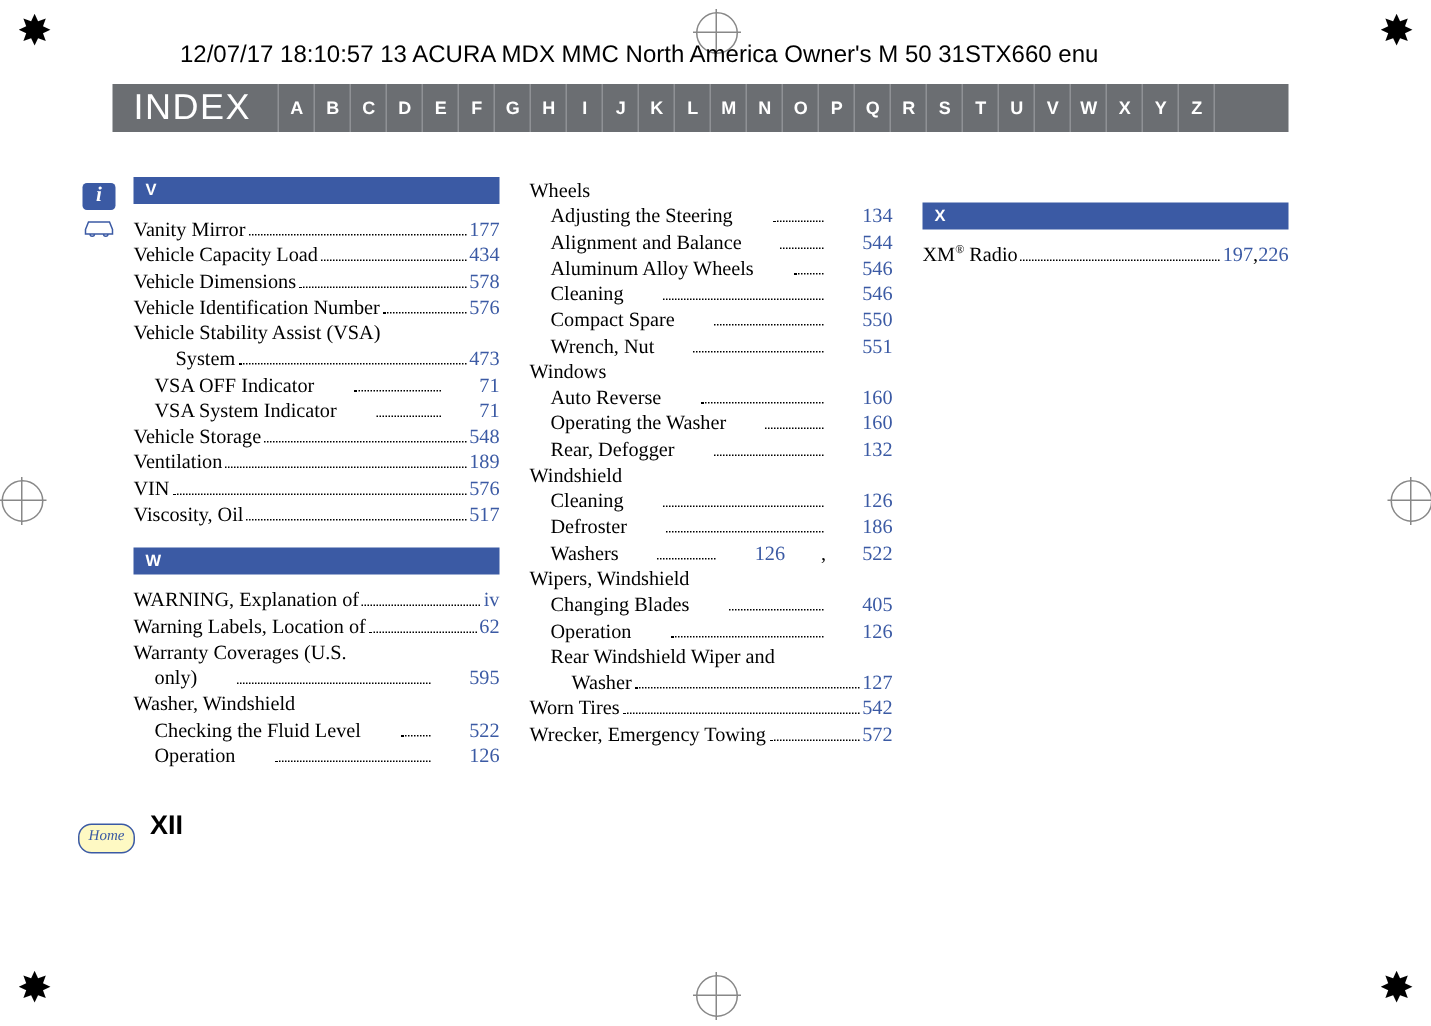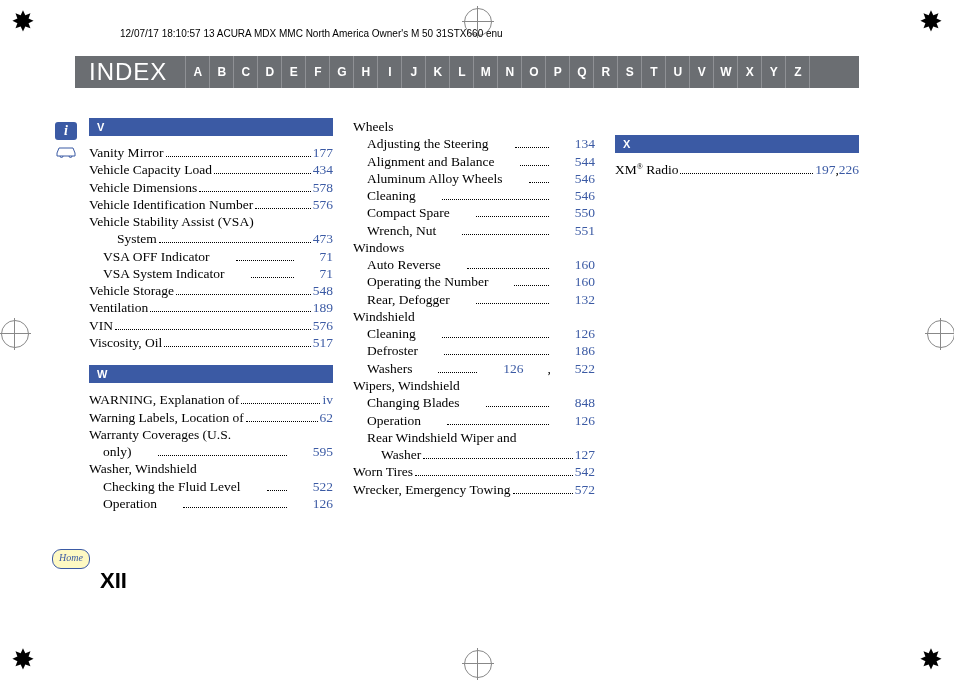--- a/index.html
+++ b/index.html
@@ -56,21 +56,21 @@
     height: 30px;
     font-size: 28px;
     line-height: 28px;
     text-align: center;
     color: #000;
   }
   .header-meta {
     position: absolute;
     top: 28px;
     left: 120px;
-    font-size: 10px;
+    font-size: 16px;
     font-family: Arial, sans-serif;
     color: #000;
   }
   .page {
     position: absolute;
     top: 56px;
     left: 75px;
     width: 784px;
   }
   .index-bar {
@@ -148,24 +148,24 @@
     font-family: cursive;
     font-style: italic;
     font-size: 10px;
     color: #3b5aa4;
     text-align: center;
     line-height: 16px;
     cursor: pointer;
   }
   .page-num {
     position: absolute;
-    top: 568px;
+    top: 540px;
     left: 100px;
     font-weight: bold;
-    font-size: 22px;
+    font-size: 18px;
     font-family: Arial, sans-serif;
   }
   .columns {
     display: flex;
     gap: 20px;
     margin-top: 30px;
     padding-left: 14px;
   }
   .col {
     width: 244px;
@@ -422,21 +422,21 @@
           </div>
           <div class="entry">
             <span class="label group-label">Windows</span>
           </div>
           <div class="entry sub">
             <span class="label">Auto Reverse</span>
             <span class="dots"></span>
             <span class="pg">160</span>
           </div>
           <div class="entry sub">
-            <span class="label">Operating the Number</span>
+            <span class="label">Operating the Washer</span>
             <span class="dots"></span>
             <span class="pg">160</span>
           </div>
           <div class="entry sub">
             <span class="label">Rear, Defogger</span>
             <span class="dots"></span>
             <span class="pg">132</span>
           </div>
           <div class="entry">
             <span class="label group-label">Windshield</span>
@@ -457,21 +457,21 @@
             <span class="pg">126</span>
             <span class="pg-sep">, </span>
             <span class="pg">522</span>
           </div>
           <div class="entry">
             <span class="label group-label">Wipers, Windshield</span>
           </div>
           <div class="entry sub">
             <span class="label">Changing Blades</span>
             <span class="dots"></span>
-            <span class="pg">848</span>
+            <span class="pg">405</span>
           </div>
           <div class="entry sub">
             <span class="label">Operation</span>
             <span class="dots"></span>
             <span class="pg">126</span>
           </div>
           <div class="entry sub">
             <span class="label group-label">Rear Windshield Wiper and</span>
           </div>
           <div class="entry subsub">

